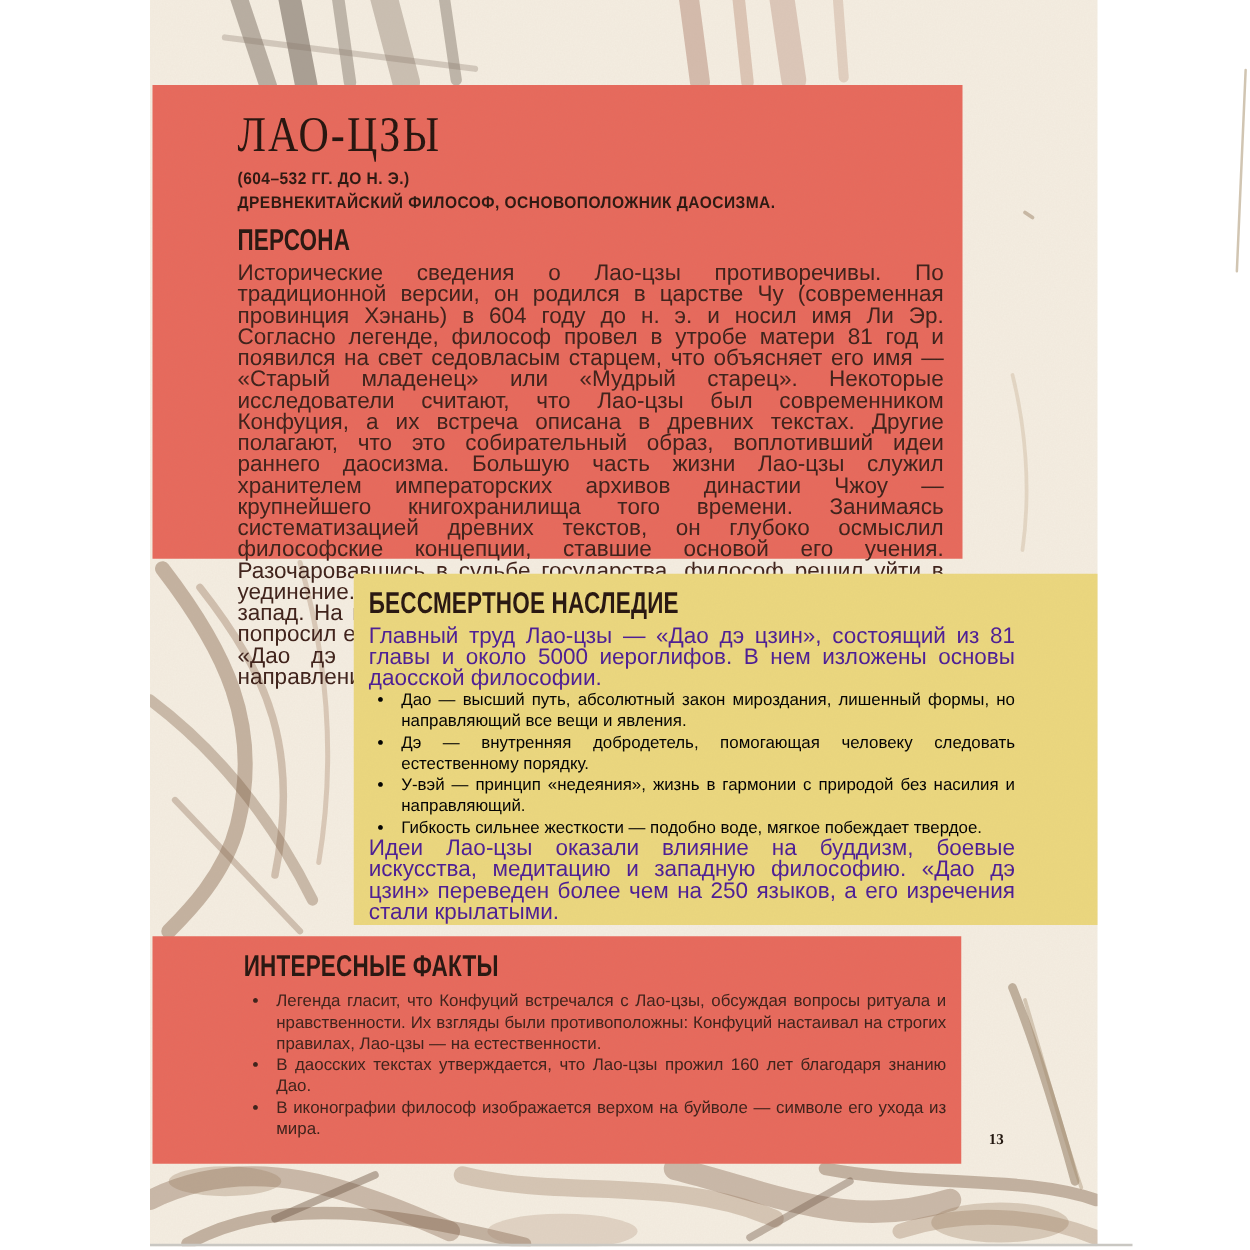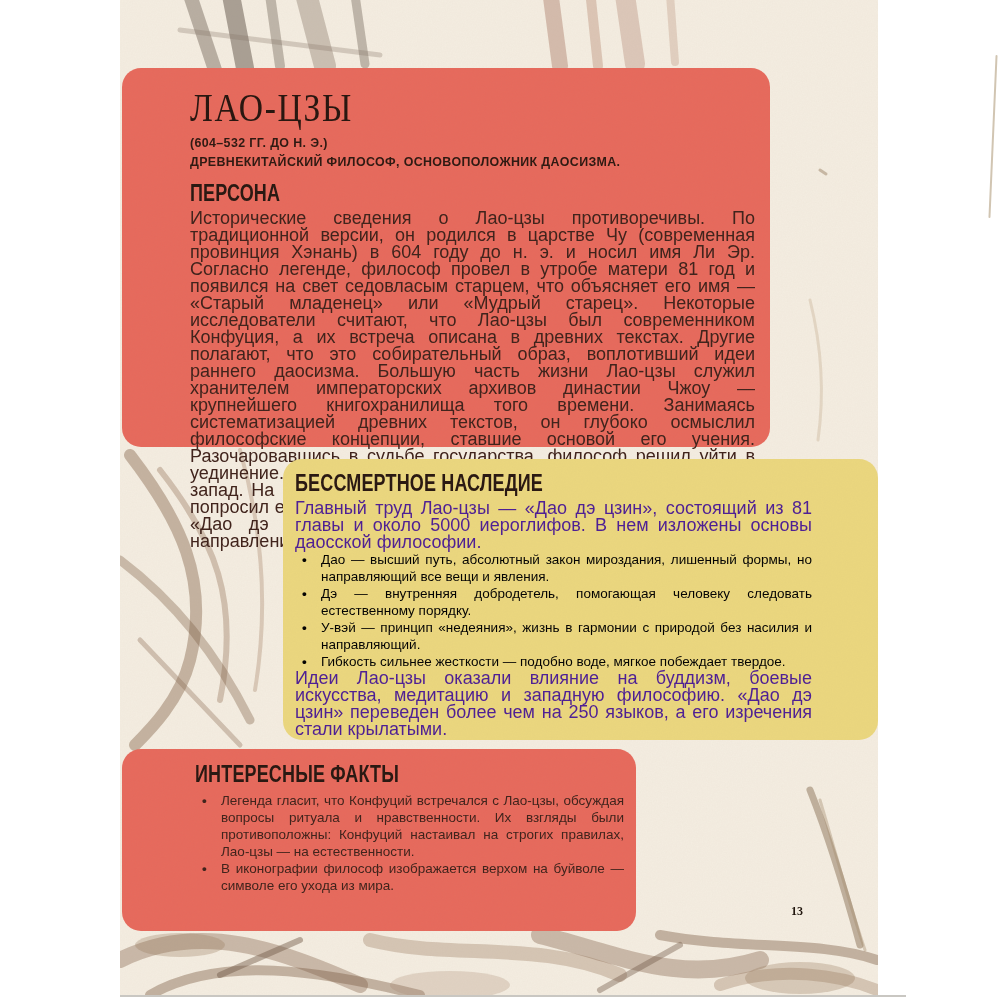--- a/index.html
+++ b/index.html
@@ -6,24 +6,24 @@
   body{
     width:1000px;height:1000px;position:relative;background:#ffffff;overflow:hidden;
     font-family:"Liberation Sans",sans-serif;
   }
   .page{
     position:absolute;left:120px;top:0;width:758px;height:997px;
     background:#f4ede1;
   }
   .sketch{position:absolute;left:0;top:0;z-index:1;}
   .grain{position:absolute;left:120px;top:0;width:758px;height:997px;z-index:6;pointer-events:none;opacity:.55;}
-  .block{position:absolute;z-index:3;box-sizing:border-box;border-radius:19px;}
+  .block{position:absolute;z-index:3;box-sizing:border-box;}
   .block-persona{left:122px;top:68px;width:648px;height:379px;padding:22px 15px 0 68px;}
   .block-legacy{left:283px;top:459px;width:595px;height:281px;padding:13px 66px 0 12px;}
-  .block-facts{left:122px;top:749px;width:514px;height:182px;padding:14px 12px 0 73px;}
+  .block-facts{left:122px;top:749px;width:647px;height:182px;padding:14px 12px 0 73px;}
   .title{
     font-family:"Liberation Serif",serif;font-weight:500;font-size:40px;line-height:36px;
     color:#26140e;letter-spacing:2px;transform:scaleX(.84);transform-origin:left top;
     white-space:nowrap;margin:0;
   }
   .meta{
     font-size:13.5px;line-height:14px;font-weight:700;color:#2c1710;letter-spacing:.4px;
     transform:scaleX(.92);transform-origin:left top;white-space:nowrap;margin:0;
   }
   .meta-dates{margin-top:10px;}
@@ -126,20 +126,21 @@
       <li>Гибкость сильнее жесткости — подобно воде, мягкое побеждает твердое.</li>
     </ul>
   <p class="body-text outro">Идеи Лао-цзы оказали влияние на буддизм, боевые искусства, медитацию и западную философию. «Дао дэ цзин» переведен более чем на 250 языков, а его изречения стали крылатыми.</p>
 </section>
 
 <section class="block block-facts" style="background-color: rgb(231, 105, 92);">
   <h2 class="h-section">ИНТЕРЕСНЫЕ ФАКТЫ</h2>
   <ul class="bullets">
 
   <li>Легенда гласит, что Конфуций встречался с Лао-цзы, обсуждая вопросы ритуала и нравственности. Их взгляды были противоположны: Конфуций настаивал на строгих правилах, Лао-цзы — на естественности.</li>
+      <li>В даосских текстах утверждается, что Лао-цзы прожил 160 лет благодаря знанию Дао.</li>
       <li>В иконографии философ изображается верхом на буйволе — символе его ухода из мира.</li>
     </ul>
 </section>
 
 <div class="page-number">13</div>
 
 <svg class="grain" width="758" height="997" viewBox="0 0 758 997">
   <filter id="grainf">
     <feTurbulence type="fractalNoise" baseFrequency="0.8" numOctaves="2" result="n"></feTurbulence>
     <feColorMatrix in="n" type="matrix" values="0 0 0 0 0.42  0 0 0 0 0.32  0 0 0 0 0.22  0 0 0 0.10 0"></feColorMatrix>

